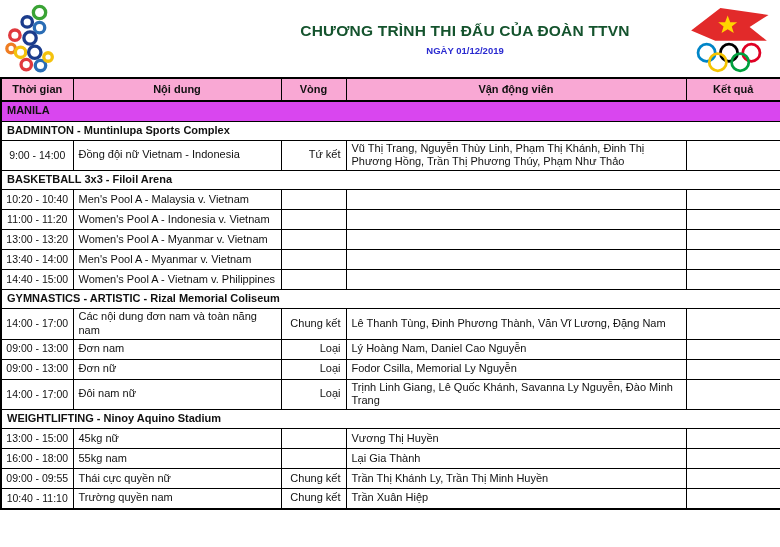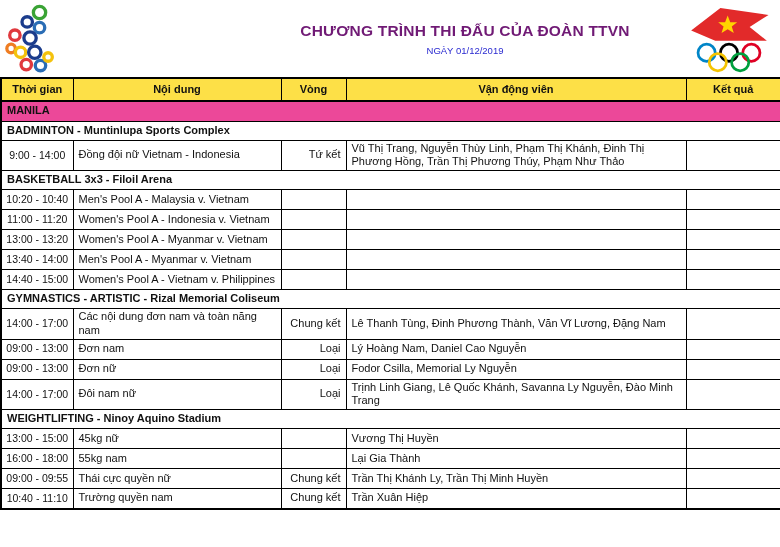--- a/index.html
+++ b/index.html
@@ -18,49 +18,49 @@
     padding: 2px 8px 2px 4px;
   }
   .brand { display: flex; align-items: center; width: 250px; flex: 0 0 auto; }
   .brand-rings { width: 54px; height: 72px; flex: 0 0 auto; }
   .brand-text { line-height: 1.05; margin-left: 4px; white-space: nowrap; }
   .brand-line1 { color: #1b3c8c; font-weight: bold; font-size: 18px; letter-spacing: -0.5px; }
   .brand-line2 { color: #e03a3e; font-weight: bold; font-size: 18px; letter-spacing: -0.5px; }
   .brand-line2 sup { font-size: 9px; }
   .flower { color: #b9b3a6; font-size: 13px; font-weight: normal; }
   .title-block { flex: 1 1 auto; text-align: center; padding-right: 10px; }
-  .page-title { color: #701a75; font-weight: bold; font-size: 15.5px; letter-spacing: 0.2px; }
-  .page-date { color: #2a2ad0; font-weight: normal; font-size: 9.5px; margin-top: 5px; }
+  .page-title { color: #14532d; font-weight: bold; font-size: 15.5px; letter-spacing: 0.2px; }
+  .page-date { color: #2a2ad0; font-weight: bold; font-size: 9.5px; margin-top: 5px; }
   .voc-logo { width: 86px; height: 72px; flex: 0 0 auto; }
 
   
   table.schedule {
     width: 780px;
     border-collapse: collapse;
     table-layout: fixed;
     border: 2px solid #000;
     font-size: 11px;
     color: #111;
   }
   .schedule th, .schedule td {
     border: 1px solid #000;
     padding: 1px 5px;
     overflow: hidden;
     line-height: 1.25;
   }
   .schedule thead th {
-    background: #fde047;
+    background: #f9a8d4;
     height: 23px;
     font-size: 11px;
     font-weight: bold;
     border-bottom: 2px solid #000;
     text-align: center;
   }
   tr.city-row td {
-    background: #ec4899;
+    background: #d946ef;
     font-weight: bold;
     height: 20px;
     font-size: 11px;
   }
   tr.venue-row td { font-weight: bold; height: 19px; }
   tr.data-row { height: 20px; }
   td.time-cell  { text-align: center; padding: 1px 1px; font-size: 10.5px; white-space: nowrap; }
   td.round-cell { text-align: right; }
   td.event-cell, td.athletes-cell { text-align: left; }
 </style>

